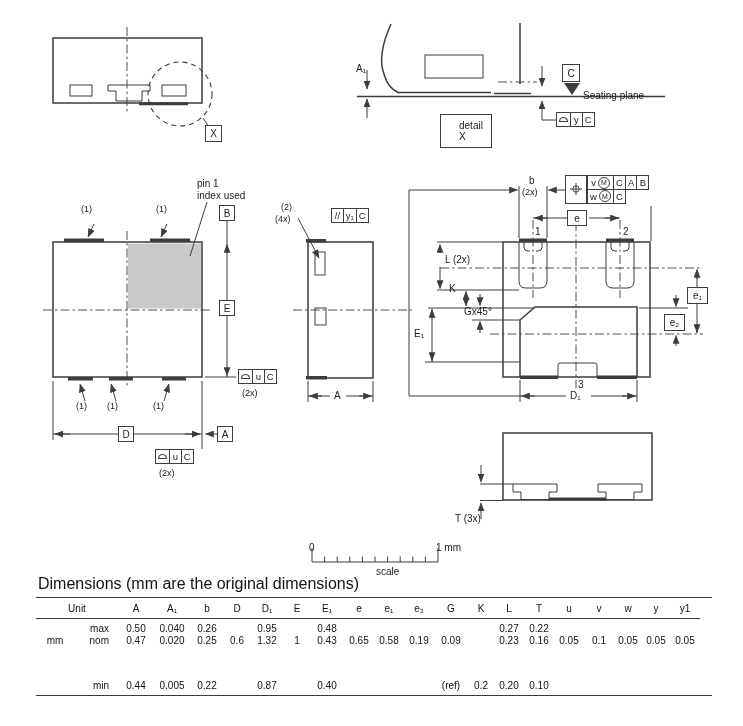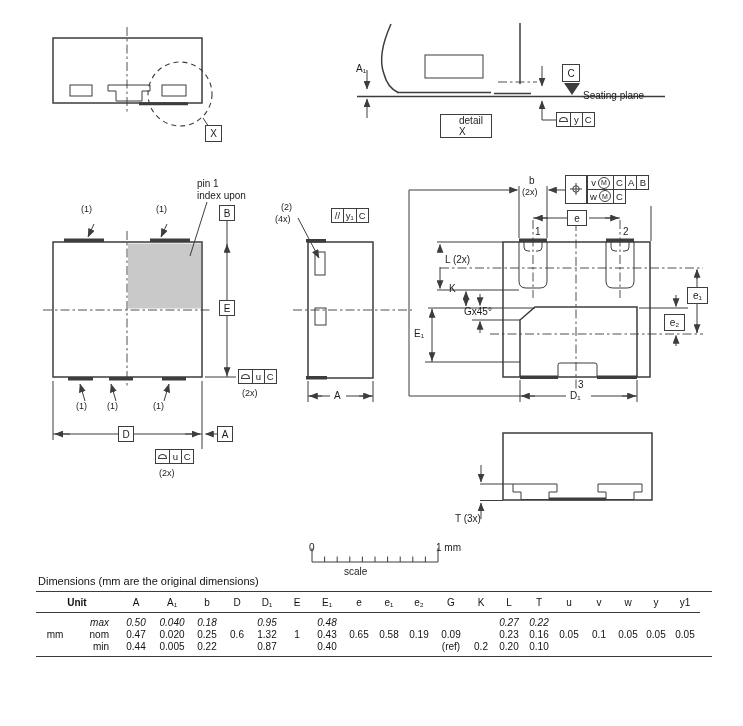--- a/index.html
+++ b/index.html
@@ -23,31 +23,31 @@
   .fcf .c:first-child{margin-left:0;}
   .fcfcol{display:flex;flex-direction:column;}
   .fcfrow{display:flex;}
   .fcfrow+ .fcfrow{margin-top:-1.2px;}
   .halfdisc{display:inline-block;width:9px;height:5px;border:1.1px solid #3d3d3d;
             border-radius:9px 9px 0 0;border-bottom-width:1.5px;box-sizing:border-box;}
   .circM{display:inline-flex;width:10px;height:10px;border:1px solid #3d3d3d;border-radius:50%;
          font-size:7px;align-items:center;justify-content:center;margin-left:2px;color:#1c1c1c;}
   
   .dims{position:absolute;left:36px;top:575px;width:676px;}
-  .dims-title{font-size:11px;margin:0 0 4px 2px;color:#111;}
+  .dims-title{font-size:16px;margin:0 0 4px 2px;color:#111;}
   .grid{display:grid;border-top:1.4px solid #3a3a3a;border-bottom:1.7px solid #3a3a3a;
         grid-template-columns:38px 44px 36px 36px 34px 26px 34px 26px 34px 30px 30px 30px 34px 26px 30px 30px 30px 30px 28px 28px 30px;
         font-size:10px;color:#111;}
   .grid .th{text-align:center;padding:5px 0 4px;border-bottom:1.4px solid #3a3a3a;}
-  .grid .unitspan{grid-column:span 2;font-weight:bold;}
+  .grid .unitspan{grid-column:span 2;}
   .grid .td{text-align:center;padding:0.5px 0;}
   .grid .rl{text-align:right;padding-right:9px;}
   .grid .uc{text-align:center;}
-  .grid .pad-top{padding-top:4px;font-style:italic;}
-  .grid .pad-bot{padding-bottom:4px;}
+  .grid .pad-top{padding-top:4px;}
+  .grid .pad-bot{padding-bottom:4px;margin-top:33px;}
   .notes{position:absolute;left:37px;top:666px;font-size:10.5px;line-height:12.4px;color:#111;}
 </style>
 </head>
 <body>
 
 <div class="page">
 
 <svg class="draw" width="743" height="726" viewBox="0 0 743 726">
   <defs>
     <marker id="arr" viewBox="0 0 10 8" refX="9.5" refY="4" markerWidth="9" markerHeight="7" orient="auto-start-reverse">
@@ -226,33 +226,33 @@
 
 <div class="boxed" style="left:205px;top:125px;width:17px;height:17px;">
       <span>X</span>
     </div>
 
 <span class="lbl" style="left:356px;top:63px;">A₁</span>
 <div class="boxed" style="left:562px;top:64px;width:18px;height:18px;">
       <span>C</span>
     </div>
 <span class="lbl" style="left:583px;top:90px;">Seating plane</span>
-<div class="boxed" style="left:440px;top:114px;width:52px;height:24px;padding-left:18px;">
+<div class="boxed" style="left:440px;top:114px;width:52px;height:34px;padding-left:18px;">
       <span>detail X</span>
     </div>
 <div class="fcf" style="left:556px;top:112px;">
   <span class="c">
         <span class="halfdisc"></span>
       </span>
   <span class="c">y</span>
   <span class="c">C</span>
 </div>
 
 <span class="lbl" style="left:197px;top:178px;">pin 1</span>
-<span class="lbl" style="left:197px;top:190px;">index upon</span>
+<span class="lbl" style="left:197px;top:190px;">index used</span>
 <span class="lbl sm" style="left:81px;top:204px;">(1)</span>
 <span class="lbl sm" style="left:156px;top:204px;">(1)</span>
 <span class="lbl sm" style="left:76px;top:401px;">(1)</span>
 <span class="lbl sm" style="left:107px;top:401px;">(1)</span>
 <span class="lbl sm" style="left:153px;top:401px;">(1)</span>
 <div class="boxed" style="left:219px;top:205px;width:16px;height:16px;">
       <span>B</span>
     </div>
 <div class="boxed" style="left:219px;top:300px;width:16px;height:16px;">
       <span>E</span>
@@ -333,21 +333,21 @@
 <div class="boxed" style="left:664px;top:314px;width:21px;height:17px;">
       <span>e₂</span>
     </div>
 <span class="lbl" style="left:578px;top:379px;">3</span>
 <span class="lbl bg" style="left:568px;top:390px;">D₁</span>
 
 <span class="lbl" style="left:455px;top:513px;">T (3x)</span>
 
 <span class="lbl" style="left:309px;top:542px;">0</span>
 <span class="lbl" style="left:436px;top:542px;">1 mm</span>
-<span class="lbl" style="left:344px;top:566px;">scale</span>
+<span class="lbl" style="left:376px;top:566px;">scale</span>
 
 <div class="dims">
   <div class="dims-title">Dimensions (mm are the original dimensions)</div>
   <div class="grid">
         <div class="th unitspan">Unit</div>
         <div class="th">A</div>
         <div class="th">A₁</div>
         <div class="th">b</div>
         <div class="th">D</div>
         <div class="th">D₁</div>
@@ -362,21 +362,21 @@
         <div class="th">T</div>
         <div class="th">u</div>
         <div class="th">v</div>
         <div class="th">w</div>
         <div class="th">y</div>
         <div class="th">y1</div>
         <div class="td uc pad-top"></div>
         <div class="td rl pad-top">max</div>
         <div class="td pad-top">0.50</div>
         <div class="td pad-top">0.040</div>
-        <div class="td pad-top">0.18</div>
+        <div class="td pad-top">0.26</div>
         <div class="td pad-top"></div>
         <div class="td pad-top">0.95</div>
         <div class="td pad-top"></div>
         <div class="td pad-top">0.48</div>
         <div class="td pad-top"></div>
         <div class="td pad-top"></div>
         <div class="td pad-top"></div>
         <div class="td pad-top"></div>
         <div class="td pad-top"></div>
         <div class="td pad-top">0.27</div>

